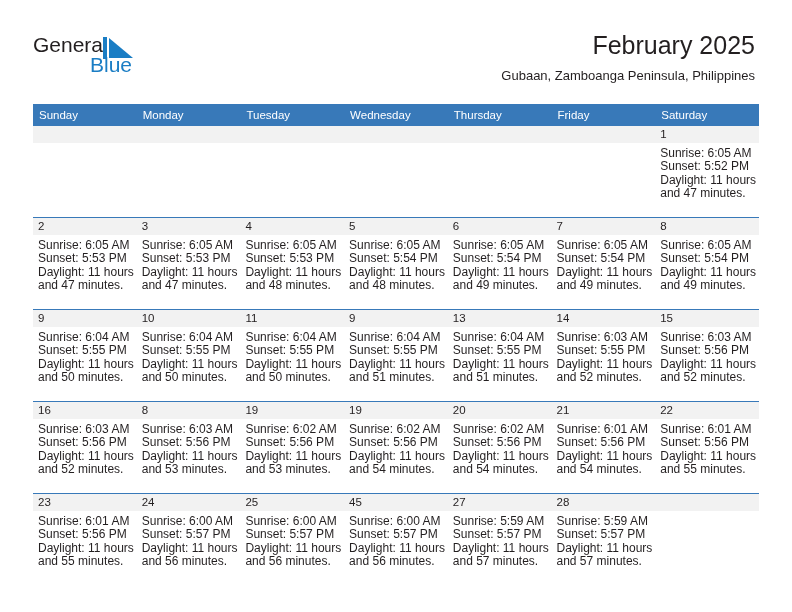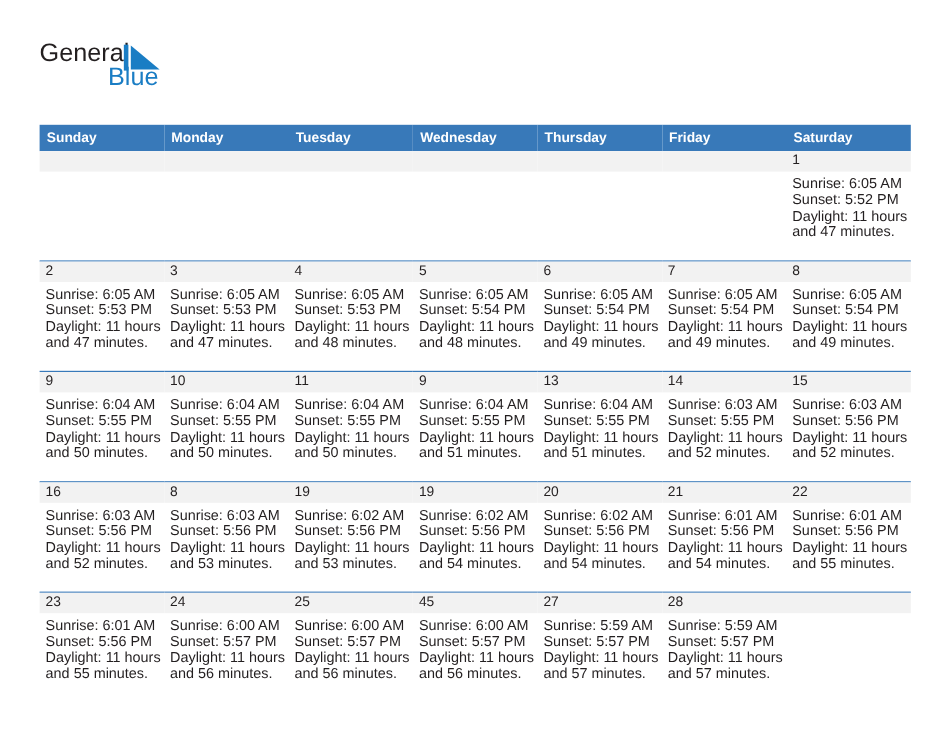--- a/index.html
+++ b/index.html
@@ -85,21 +85,21 @@
     left: 33px;
     top: 104px;
     width: 726px;
     border-collapse: collapse;
     table-layout: fixed;
   }
   .calendar th {
     background: #3879b9;
     color: #ffffff;
     font-size: 11.5px;
-    font-weight: bold;
+    font-weight: normal;
     text-align: left;
     padding: 5px 0 5px 6px;
     height: 11px;
     border: none;
   }
   .calendar td {
     vertical-align: top;
     padding: 0;
     border: none;
     width: 103.7px;
@@ -150,20 +150,24 @@
       <span class="logo-general">General</span>
       <span class="logo-mark">
         <svg width="34" height="22" viewBox="0 0 34 22" xmlns="http://www.w3.org/2000/svg">
           <rect x="0" y="0" width="4" height="22" fill="#1a7dc4"></rect>
           <polygon points="6,1 30,21 6,21" fill="#1a7dc4"></polygon>
         </svg>
       </span>
       <span class="logo-blue">Blue</span>
     </div>
 
+    <div class="title-block">
+      <div class="cal-title">February 2025</div>
+      <div class="cal-subtitle">Gubaan, Zamboanga Peninsula, Philippines</div>
+    </div>
 
   </div>
 
   <table class="calendar">
     <thead>
       <tr>
         <th>Sunday</th>
         <th>Monday</th>
         <th>Tuesday</th>
         <th>Wednesday</th>

